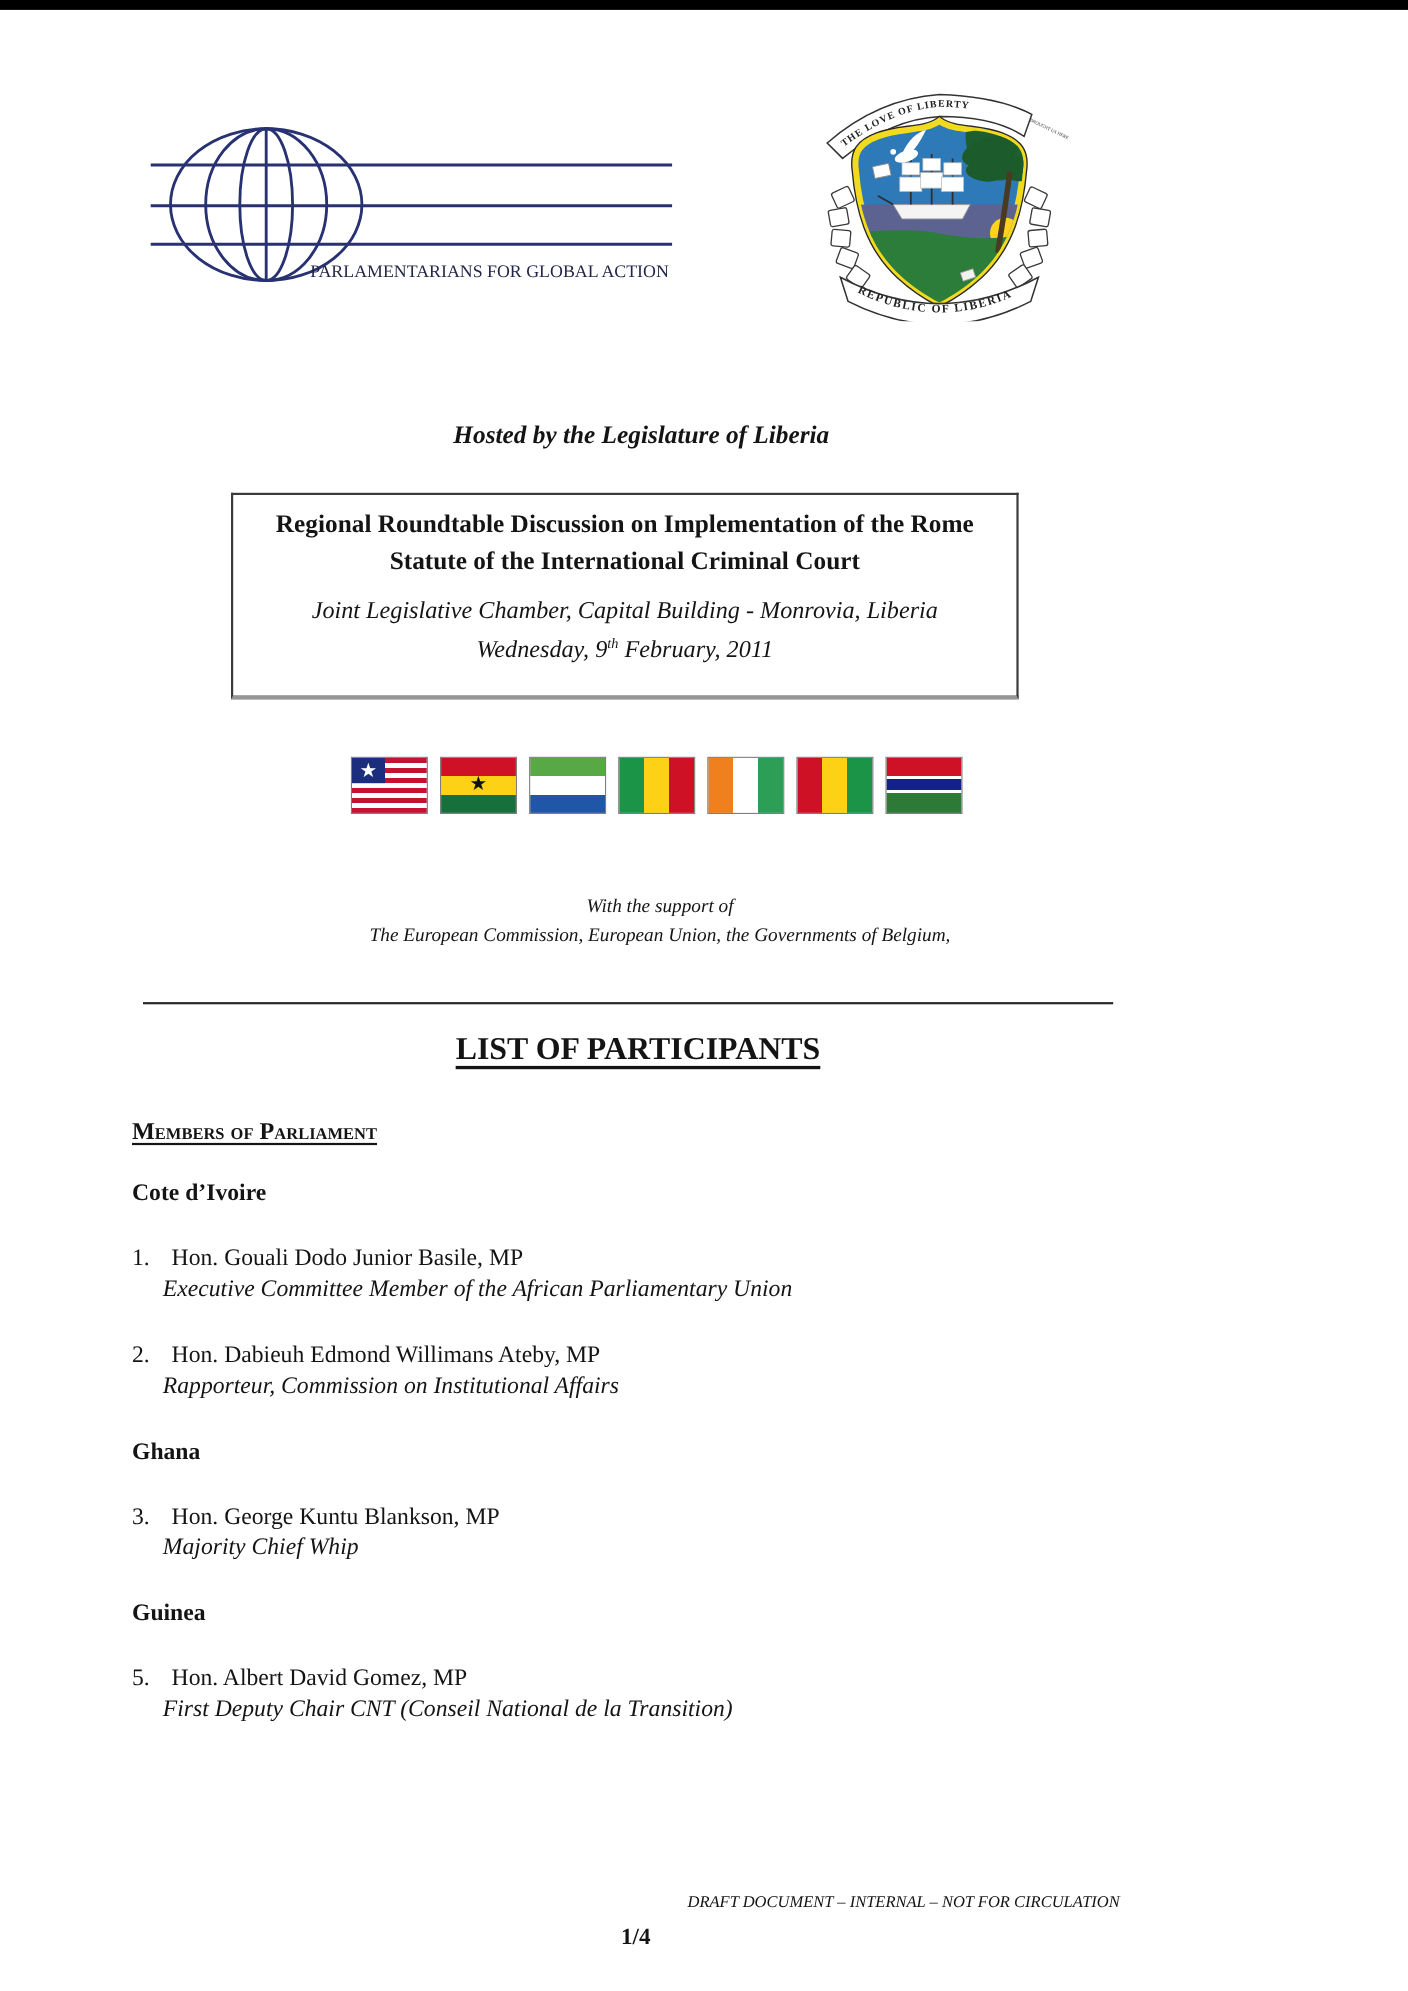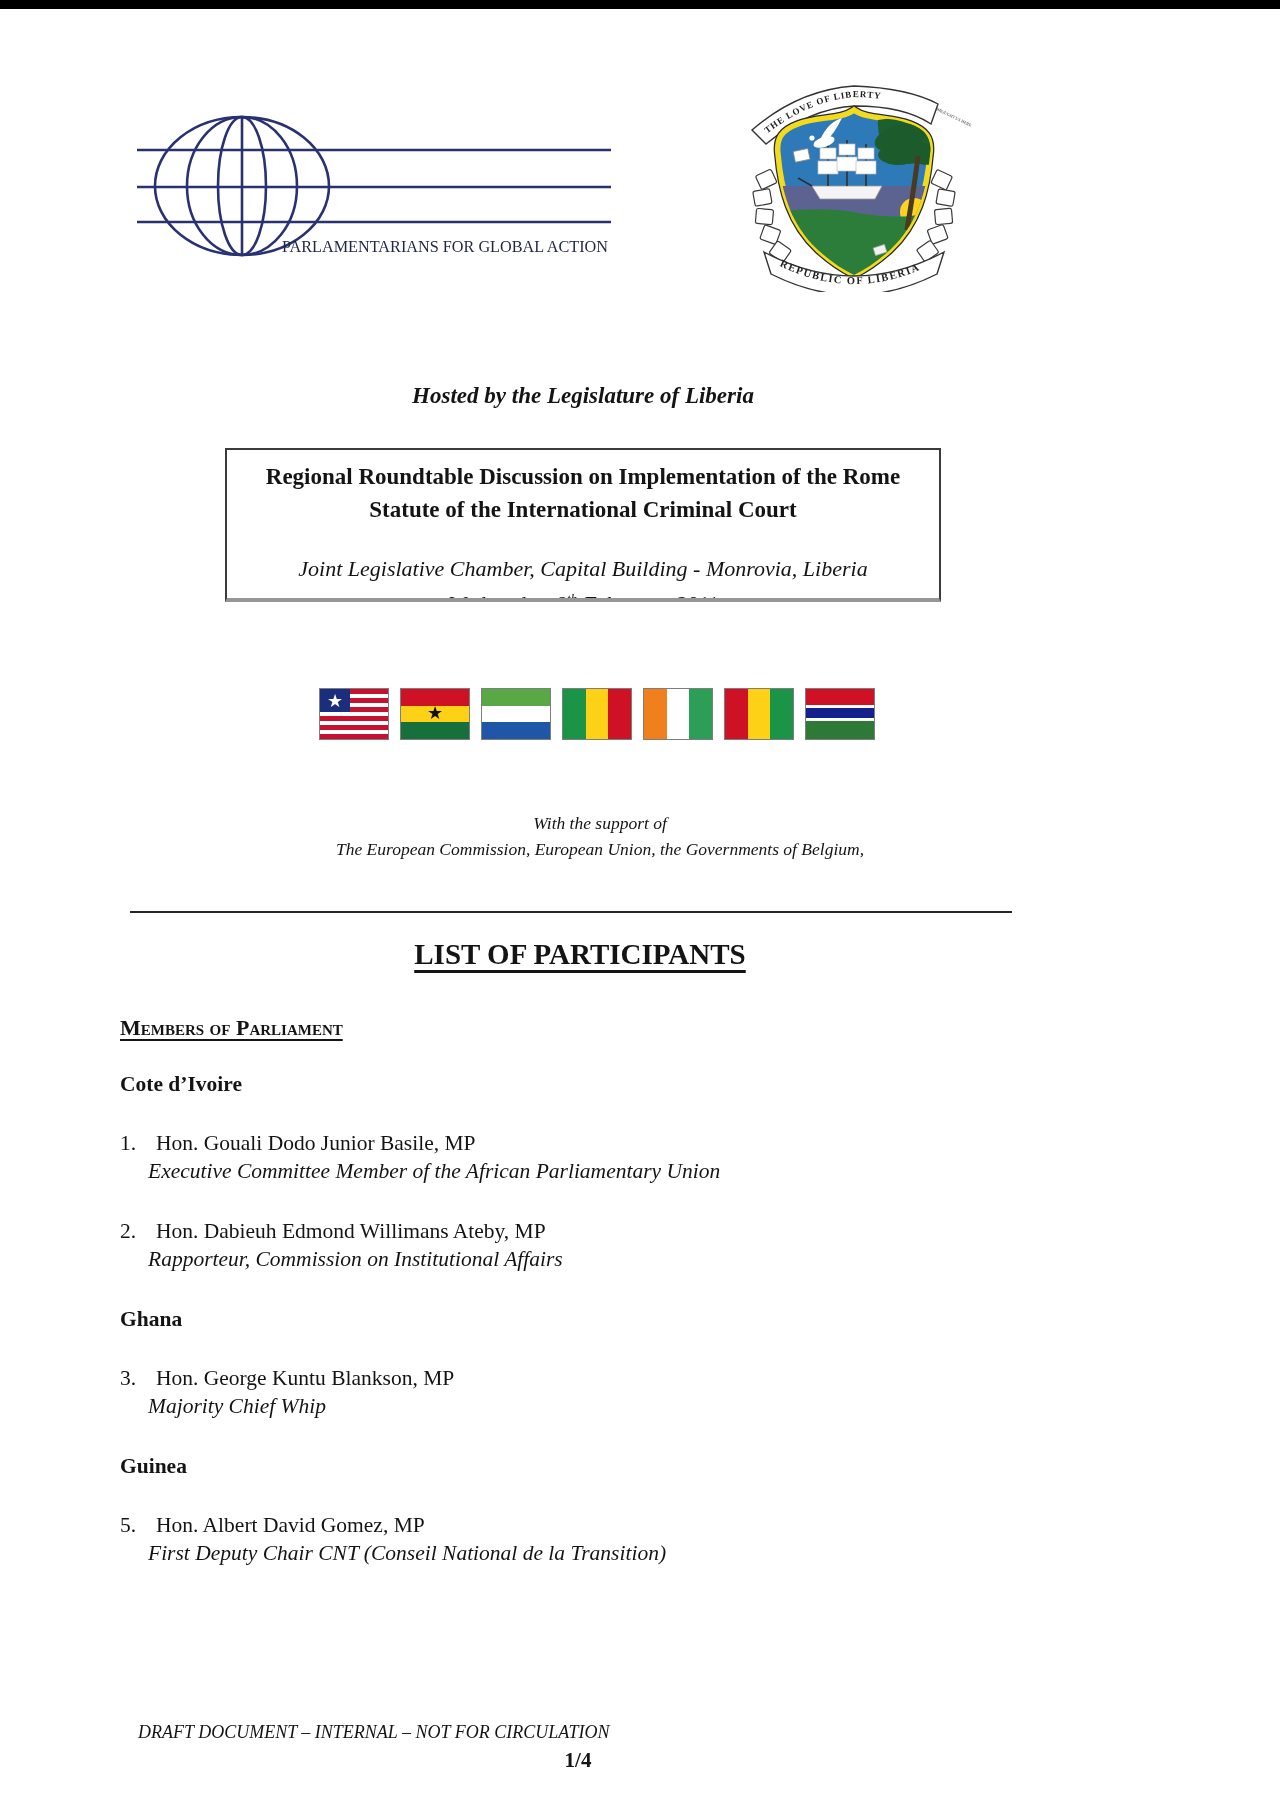--- a/index.html
+++ b/index.html
@@ -6,24 +6,24 @@
   .page{position:relative;width:1280px;height:1810px;background:#fff;
         font-family:"Liberation Serif","DejaVu Serif",serif;color:#141414;overflow:hidden;}
   .top-edge{position:absolute;top:0;left:0;width:100%;height:9px;background:#000;}
 
   .pga-logo{position:absolute;left:135px;top:110px;width:477px;height:150px;}
   .seal{position:absolute;left:728px;top:60px;width:252px;height:232px;}
 
   .hosted{position:absolute;top:383px;left:143px;width:880px;text-align:center;
           font-size:23px;font-weight:bold;font-style:italic;}
 
-  .title-box{position:absolute;top:448px;left:225px;width:716px;height:154px;box-sizing:border-box;
+  .title-box{position:absolute;top:448px;left:210px;width:716px;height:188px;box-sizing:border-box;
              border:2px solid #3b3b3b;border-bottom:4px solid #969696;text-align:center;overflow:hidden;}
   .box-title{margin-top:10px;font-size:23px;font-weight:bold;line-height:33px;}
-  .box-venue{margin-top:28px;font-size:22px;font-style:italic;line-height:30px;}
+  .box-venue{margin-top:14px;font-size:22px;font-style:italic;line-height:30px;}
   .box-date{font-size:22px;font-style:italic;line-height:30px;}
   .box-date sup{font-size:13px;}
 
   .flags{position:absolute;top:688px;left:157px;width:880px;display:flex;justify-content:center;gap:11px;}
   .flag{width:68px;height:50px;border:1.5px solid #7e7e7e;position:relative;overflow:hidden;flex:0 0 auto;}
   .star{font-family:"DejaVu Sans",sans-serif;line-height:1;}
   .liberia{background:repeating-linear-gradient(180deg,#c41230 0 4.55px,#fff 4.55px 9.09px);}
   .lib-canton{position:absolute;top:0;left:0;width:30px;height:23px;background:#1b2e7d;
               display:flex;align-items:center;justify-content:center;}
   .lib-canton .star{color:#fff;font-size:18px;}
@@ -46,22 +46,22 @@
   .list-heading .u{text-decoration:underline;text-decoration-thickness:2.5px;text-underline-offset:6px;}
 
   .roster{position:absolute;top:1014px;left:120px;width:900px;font-size:21.5px;line-height:28px;}
   .section-head{font-weight:bold;font-variant:small-caps;font-size:22px;margin-bottom:28px;}
   .section-head .u{text-decoration:underline;text-decoration-thickness:2px;text-underline-offset:4px;}
   .country{font-weight:bold;margin-bottom:31px;}
   .entry{margin-bottom:32px;}
   .entry .num{display:inline-block;width:36px;}
   .entry .role{font-style:italic;margin-left:28px;}
 
-  .footer-draft{position:absolute;top:1722px;left:138px;width:880px;text-align:left;
-                font-style:italic;font-size:18px;}
+  .footer-draft{position:absolute;top:1722px;left:138px;width:880px;text-align:right;
+                font-style:italic;font-size:15px;}
   .footer-page{position:absolute;top:1748px;left:138px;width:880px;text-align:center;
                font-size:21px;font-weight:bold;}
 </style>
 </head>
 <body>
 
 <div class="page">
   <div class="top-edge"></div>
 
   <svg class="pga-logo" viewBox="0 0 477 150" aria-hidden="true">

